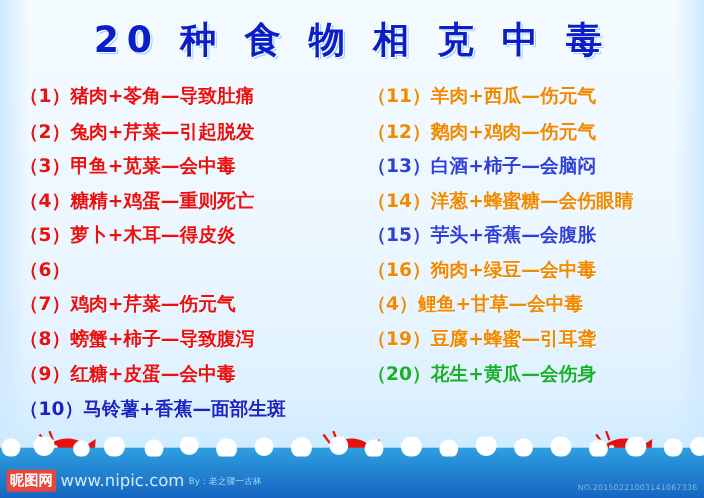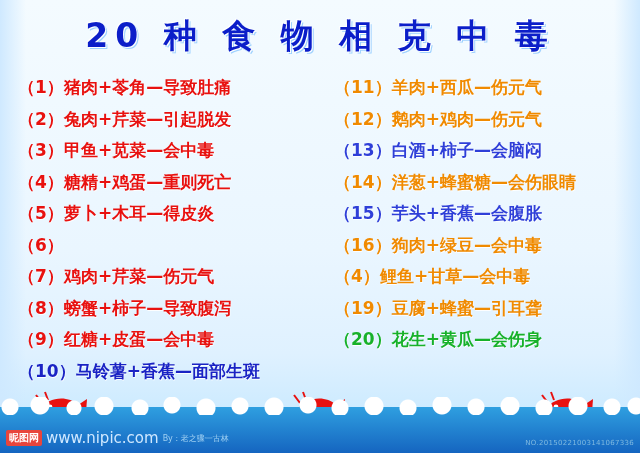--- a/index.html
+++ b/index.html
@@ -92,21 +92,21 @@
       radial-gradient(circle at 544px 11px,#ffffff 8px,transparent 9px),
       radial-gradient(circle at 578px 9px,#ffffff 9px,transparent 10px),
       radial-gradient(circle at 612px 10px,#ffffff 8px,transparent 9px),
       radial-gradient(circle at 636px 9px,#ffffff 8px,transparent 9px);
   }
   .watermark-left{
     position:absolute;left:6px;bottom:6px;
     display:flex;align-items:center;gap:4px;
   }
   .wm-logo{
-    font-size:10px;color:#ffffff;background:#e8453c;
+    font-size:13px;color:#ffffff;background:#e8453c;
     padding:1px 3px;border-radius:2px;font-weight:bold;
     letter-spacing:0px;
   }
   .wm-url{font-size:15px;color:#cfe8ff;}
   .wm-by{font-size:8px;color:#9fd0f2;}
   .watermark-right{
     position:absolute;right:6px;bottom:6px;
     font-size:7px;color:#7fb9e0;letter-spacing:0.3px;
   }
 </style>

